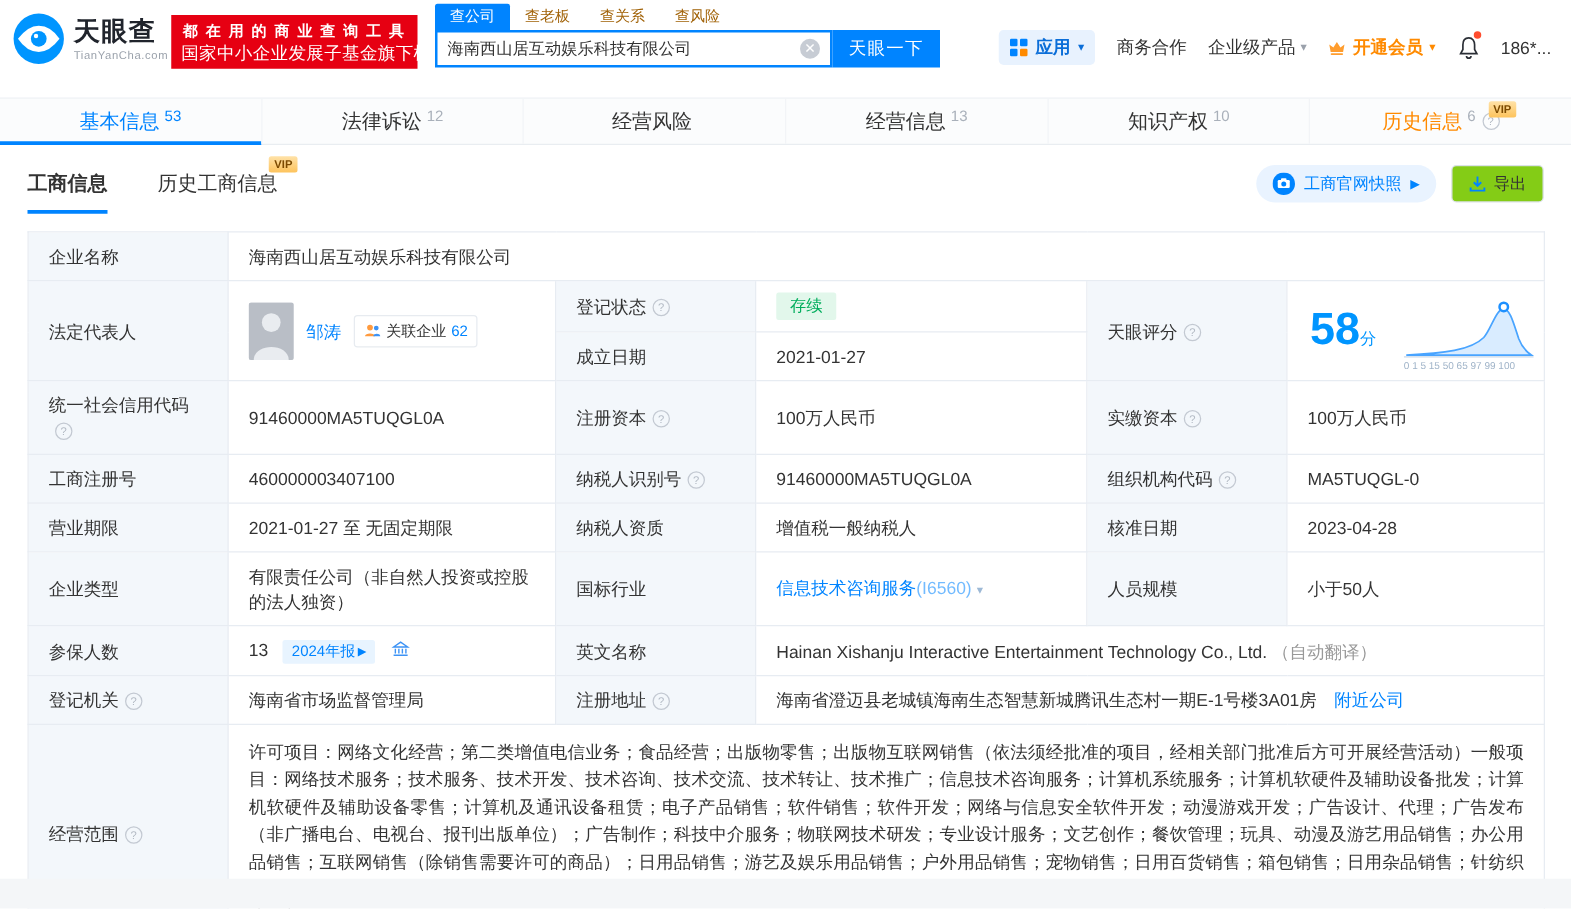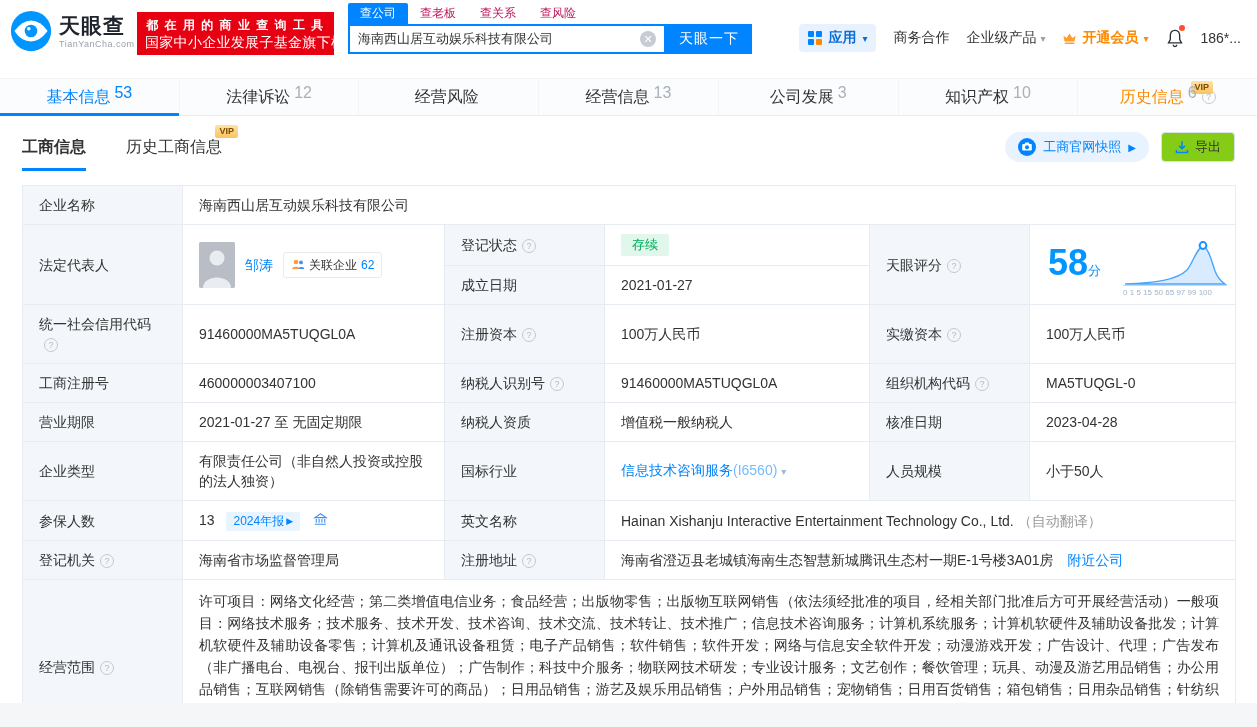--- a/index.html
+++ b/index.html
@@ -9,21 +9,21 @@
   
   .topbar{position:relative;height:66px;background:#fff}
   .logo{position:absolute;left:10px;top:10px;display:flex;align-items:center;gap:7px;cursor:pointer}
   .brand{font-size:21px;font-weight:bold;color:#20242c;letter-spacing:1px;line-height:24px}
   .brand-domain{font-size:9px;color:#9aa1ab;letter-spacing:.5px;margin-top:1px}
   .promo{position:absolute;left:137px;top:12px;width:197px;background:#e60012;color:#ffffff;padding:4px 8px;text-align:center}
   .promo-l1{font-size:12px;font-weight:bold;letter-spacing:1.5px;line-height:18px;white-space:nowrap}
   .promo-l2{font-size:14px;line-height:17px;letter-spacing:.3px;white-space:nowrap}
   .search-block{position:absolute;left:348px;top:3px}
   .search-tabs{display:flex;align-items:flex-end;height:21px}
-  .stab{font-size:12px;color:#be185d;padding:3px 12px;cursor:pointer;line-height:15px}
+  .stab{font-size:12px;color:#a16207;padding:3px 12px;cursor:pointer;line-height:15px}
   .stab.active{background:#0084ff;color:#fff;border-radius:2px 2px 0 0}
   .search-row{display:flex}
   .search-box{width:318px;height:30px;border:2px solid #0084ff;background:#fff;display:flex;align-items:center}
   .search-box input{flex:1;border:none;outline:none;font-size:13px;color:#333;padding:0 8px;font-family:inherit;background:transparent}
   .clear-icon{width:16px;height:16px;border-radius:50%;background:#c7ccd4;color:#fff;font-size:11px;line-height:16px;text-align:center;margin-right:8px;cursor:pointer;flex:none}
   .search-btn{width:86px;height:30px;background:#0084ff;color:#fff;border:none;font-size:14px;cursor:pointer;font-family:inherit;letter-spacing:1px}
   .top-right{position:absolute;right:16px;top:24px;display:flex;align-items:center;gap:17px;font-size:14px;color:#333}
   .apps-chip{display:flex;align-items:center;gap:6px;background:#e8f2fe;border-radius:4px;padding:5px 9px;color:#0b6ed8;font-weight:bold;cursor:pointer}
   .grid-icon{display:grid;grid-template-columns:6px 6px;gap:2px}
   .grid-icon i{width:6px;height:6px;background:#0084ff;border-radius:1px;display:block}
@@ -33,21 +33,21 @@
   .hlink{cursor:pointer;display:flex;align-items:center;gap:4px}
   .vip-link{color:#ff8a00;font-weight:bold;display:flex;align-items:center;gap:5px;cursor:pointer}
   .vip-link .caret{color:#ff8a00}
   .bell-wrap{position:relative;cursor:pointer;display:flex}
   .bell-dot{position:absolute;right:-1px;top:-3px;width:6px;height:6px;border-radius:50%;background:#ff4d2e}
 
   
   .main-tabs{display:flex;height:38px;background:#fbfcfd;border-top:1px solid #f0f2f5;border-bottom:1px solid #e9edf1;margin-top:12px}
   .tab{flex:1;display:flex;align-items:center;justify-content:center;font-size:16px;color:#333;position:relative;cursor:pointer;border-left:1px solid #f2f4f7}
   .tab:first-child{border-left:none}
-  .tab .cnt{font-size:16px;color:#a9b0ba;margin-left:4px;transform:translateY(-4px)}
+  .tab .cnt{font-size:12px;color:#a9b0ba;margin-left:4px;transform:translateY(-4px)}
   .tab.active{color:#0084ff;font-weight:normal}
   .tab.active .cnt{color:#0084ff}
   .tab.active::after{content:"";position:absolute;left:0;right:0;bottom:-1px;height:3px;background:#0084ff}
   .tab.orange{color:#ff8a00}
   .vip-tag{background:linear-gradient(180deg,#ffe2a8,#fdc35c);color:#7c4a00;font-size:9px;font-weight:bold;padding:0 4px;border-radius:2px;line-height:13px;display:inline-block}
   .tab .vip-tag{position:absolute;top:2px;right:44px}
   .qmark{display:inline-block;width:14px;height:14px;border:1px solid #c3c9d2;border-radius:50%;color:#b3bac4;font-size:9px;line-height:12px;text-align:center;margin-left:5px;cursor:pointer;font-weight:normal;flex:none;vertical-align:1px}
 
   
   .section-head{display:flex;justify-content:space-between;align-items:flex-end;padding:16px 22px 0}
@@ -173,24 +173,20 @@
     </div>
     <div class="tab">
       <span>经营风险</span>
         <span class="cnt"></span>
     </div>
     <div class="tab">
       <span>经营信息</span>
         <span class="cnt">13</span>
     </div>
     <div class="tab">
-      <span>公司发展</span>
-        <span class="cnt">3</span>
-    </div>
-    <div class="tab">
       <span>知识产权</span>
         <span class="cnt">10</span>
     </div>
     <div class="tab orange">
       <span class="vip-tag">VIP</span>
       <span>历史信息</span>
         <span class="cnt">6</span>
       <span class="qmark">?</span>
     </div>
   </nav>

